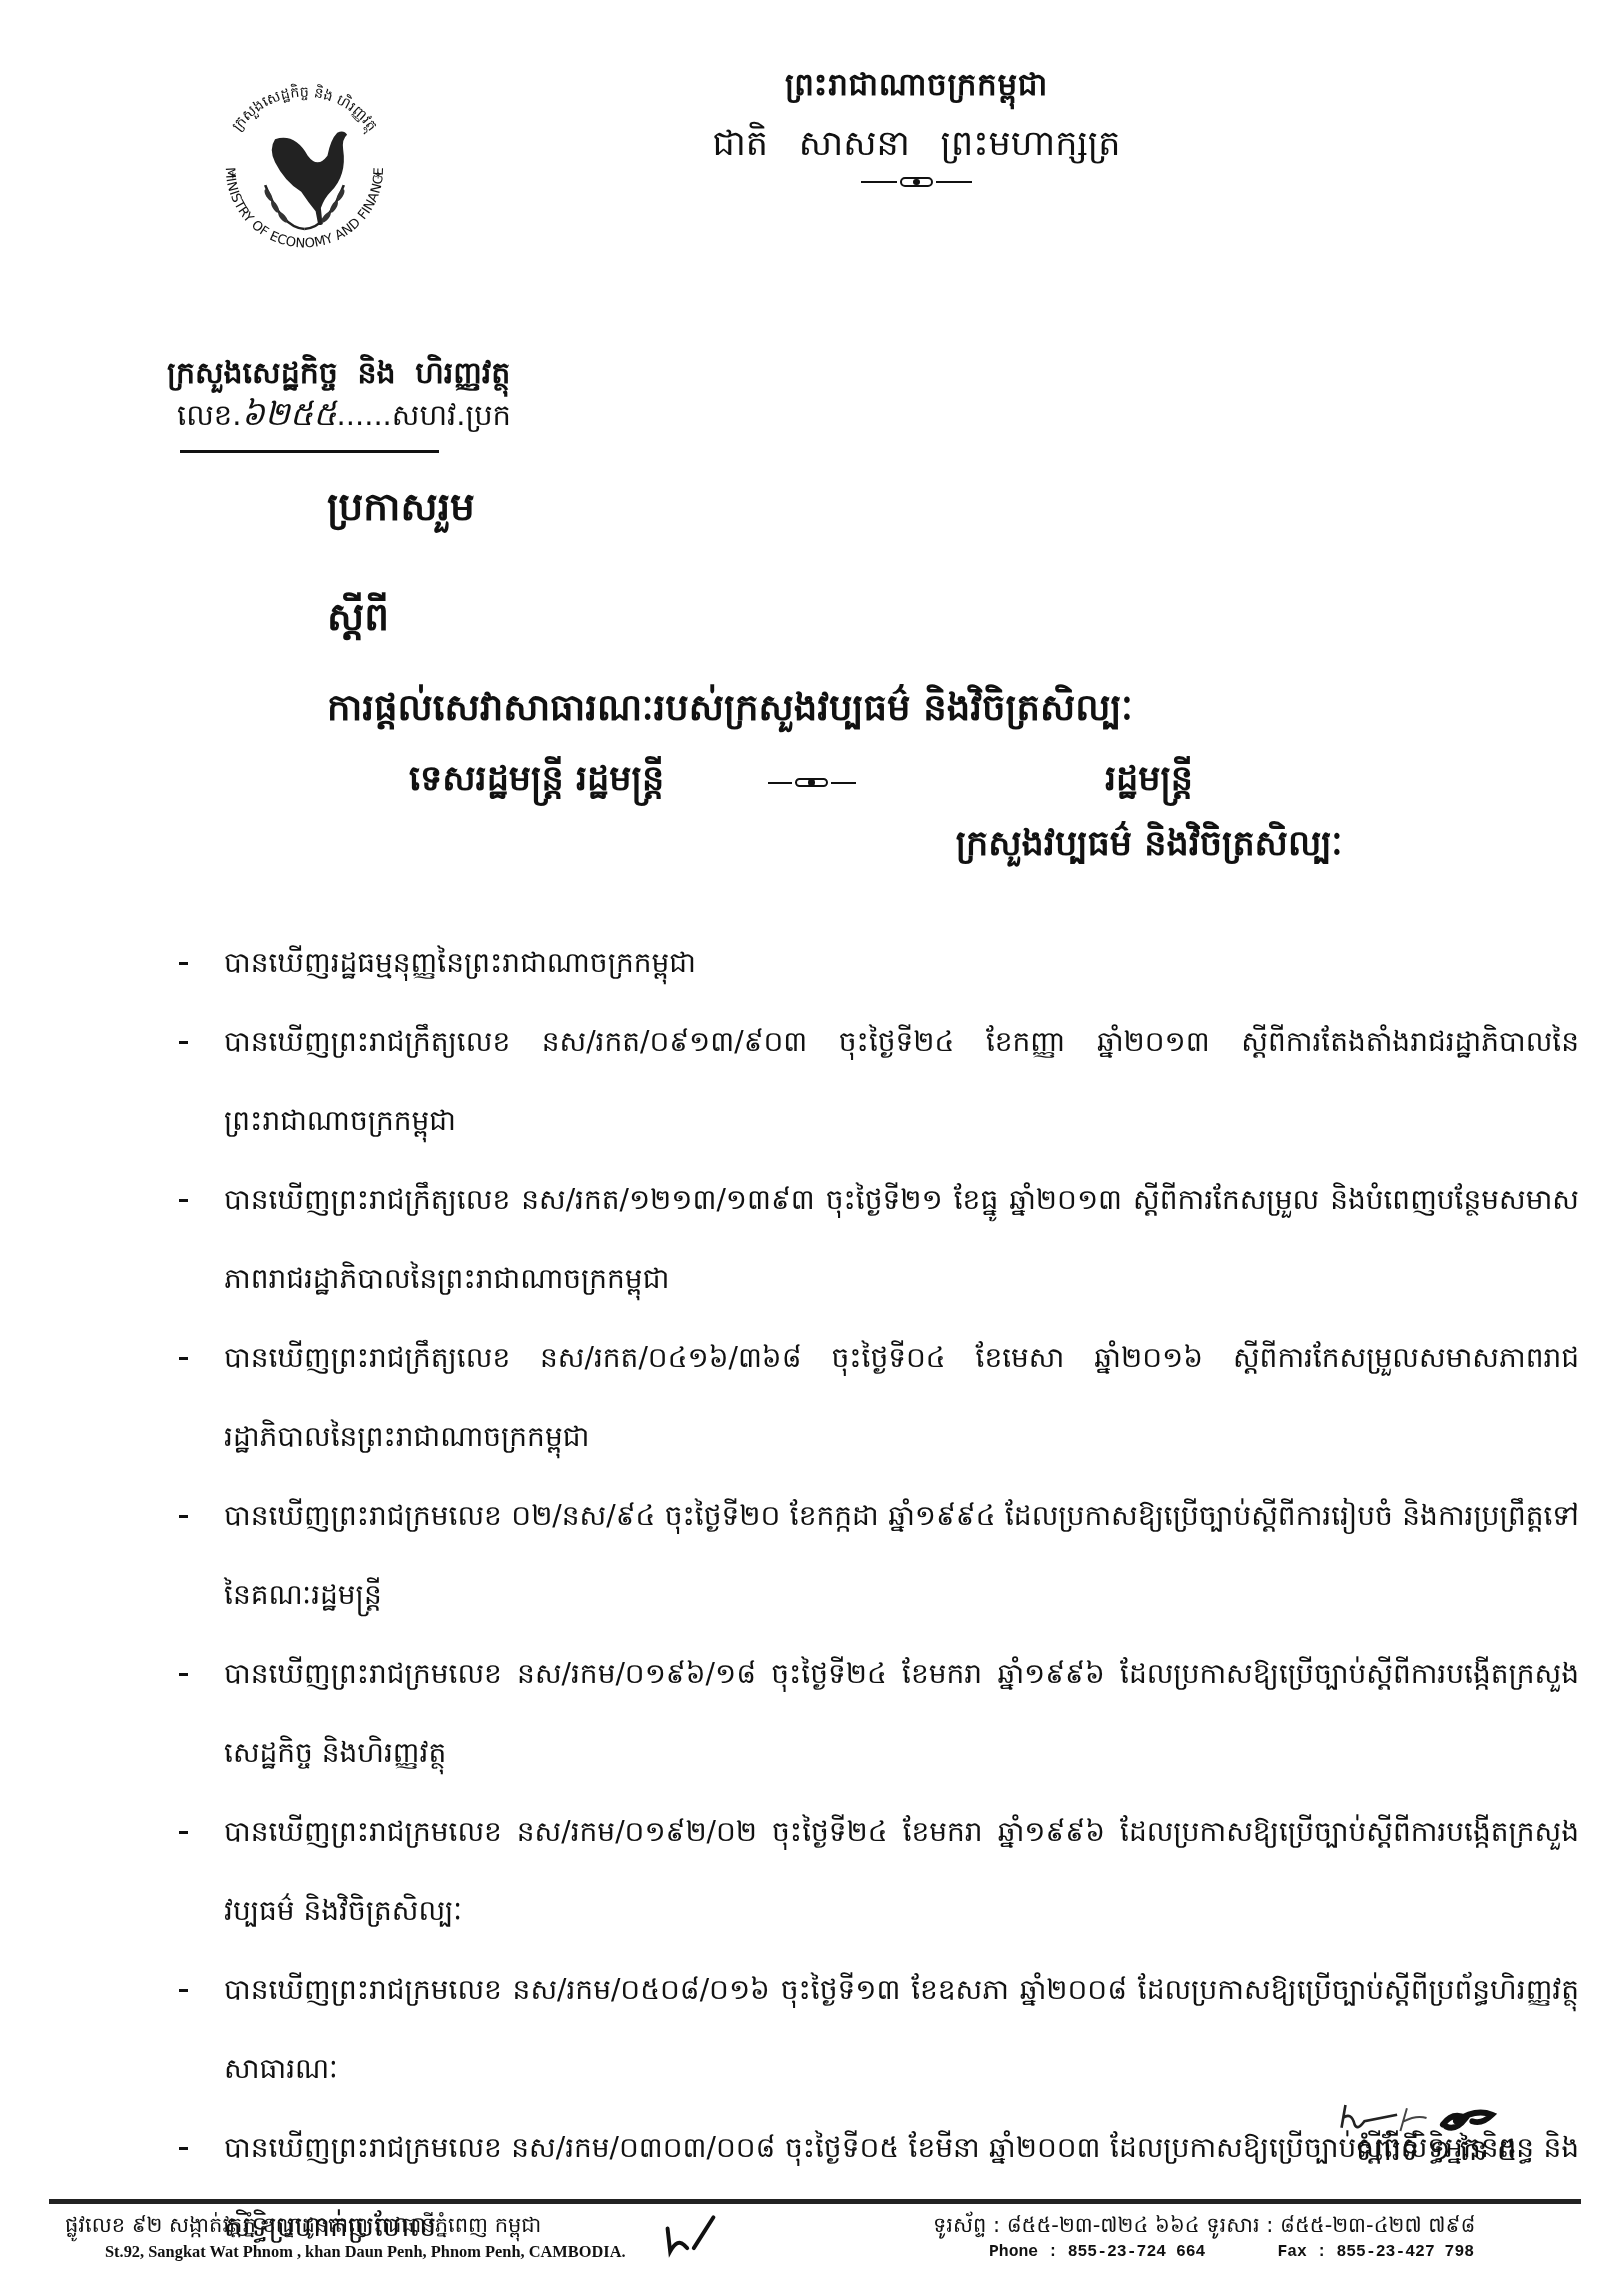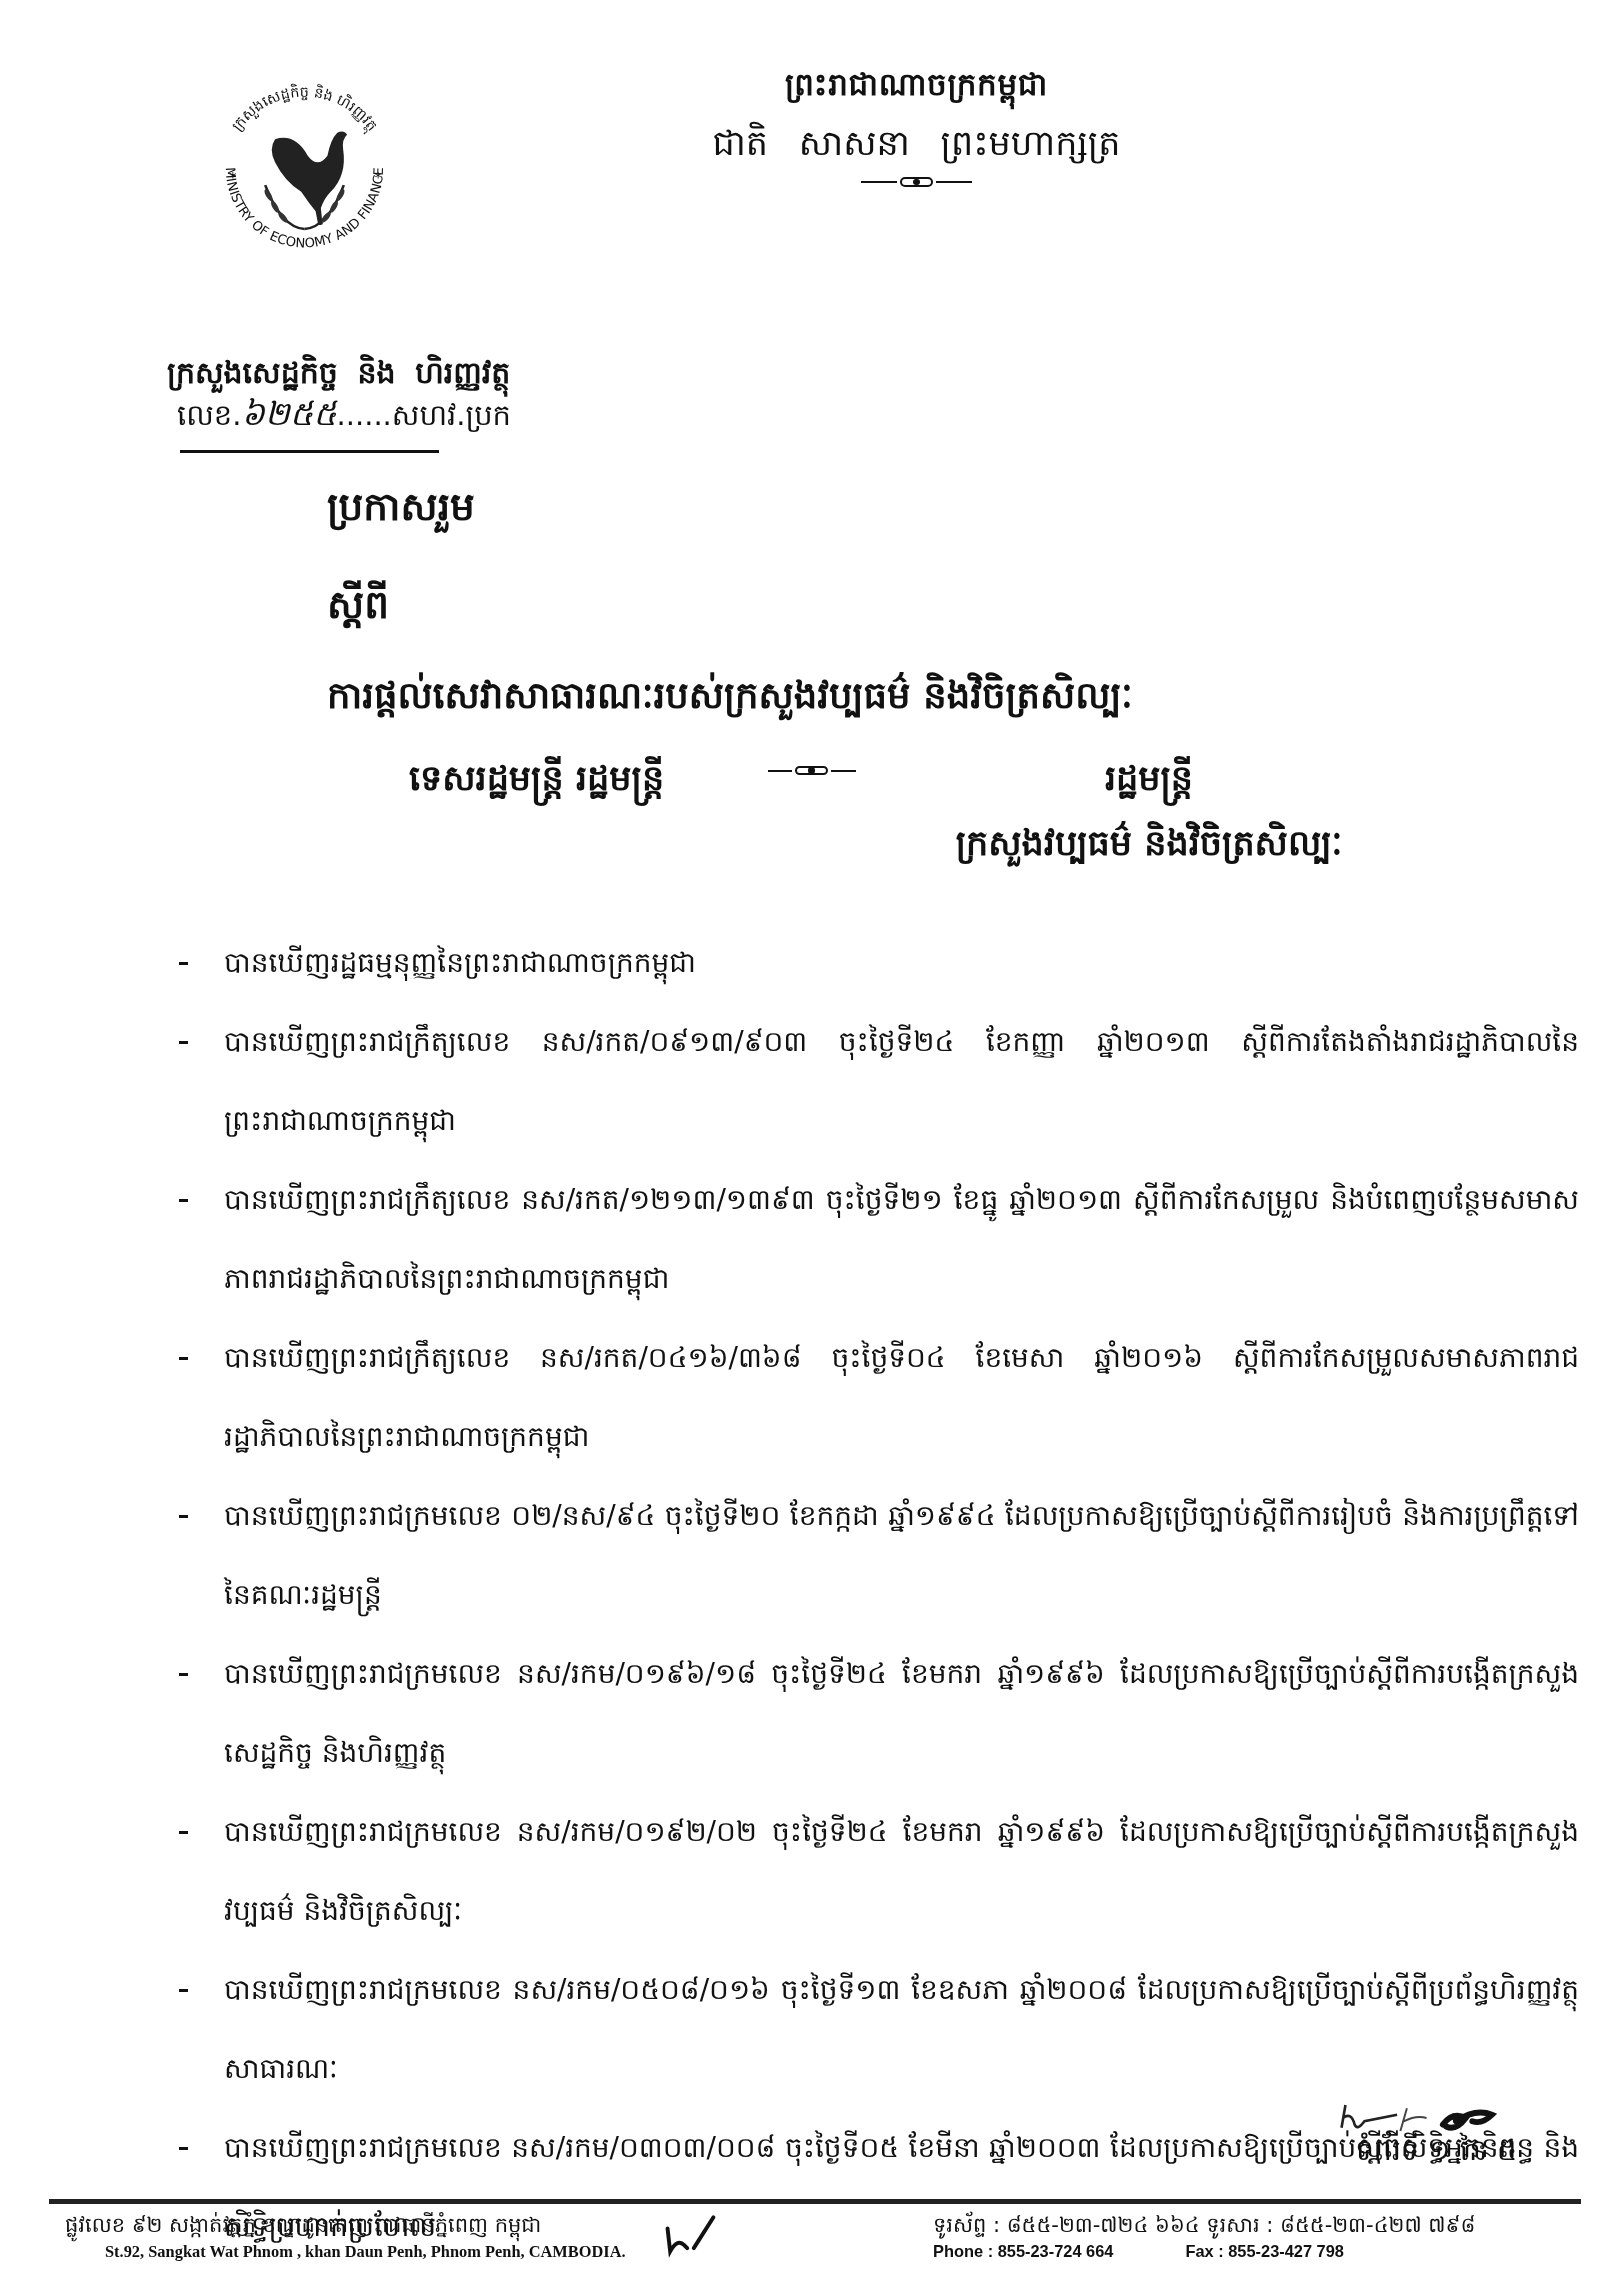--- a/index.html
+++ b/index.html
@@ -23,21 +23,21 @@
 
   .ministry-name { left: 167px; top: 353px; width: 275px; font-size: 30px; font-weight: bold; line-height: 39px; word-spacing: 9.2px; white-space: nowrap; }
   .ref-line { left: 177px; top: 393px; width: 262px; font-size: 29px; line-height: 42px; white-space: nowrap; }
   .ref-line .hand { font-family: "DejaVu Serif", serif; font-style: italic; font-size: 33px; }
   .ref-rule { left: 180px; top: 450px; width: 259px; height: 3.3px; background: #111; }
 
   
   .title-block { left: 327px; width: 969px; top: 472px; }
   .title-block .t { font-size: 39px; font-weight: bold; line-height: 59px; }
   .t1 { margin-top: 5.2px; }
-  .t2 { margin-top: 39px; }
+  .t2 { margin-top: 51px; }
   .t3 { margin-top: 32px; font-size: 37px !important; }
   .title-orn { margin: 39px auto 0; width: 88px; }
 
   
   .sig { top: 746px; text-align: center; font-weight: bold; font-size: 35px; line-height: 65px; }
   .sig-left { left: 288px; width: 497px; text-align: center; }
   .sig-right { left: 838px; width: 622px; }
 
   
   .preamble { left: 172px; top: 923px; width: 1407px; margin: 0; padding: 0; list-style: none; }
@@ -50,21 +50,21 @@
   .page-num { left: 1355px; top: 2131px; width: 216px; font-size: 29px; line-height: 39px; white-space: nowrap; }
 
   
   .footer-rule { left: 49px; top: 2199px; width: 1532px; height: 5.2px; background: #222; }
   .footer-left { left: 65px; top: 2211px; width: 589px; }
   .footer-left .fk { font-size: 21px; line-height: 29px; white-space: nowrap; }
   .footer-left .fe { font-family: Liberation Serif, serif; font-weight: bold; font-size: 16.4px; line-height: 23.6px; white-space: nowrap; margin-left: 40px; }
   .footer-mark { left: 661px; top: 2212px; width: 59px; height: 46px; }
   .footer-right { left: 933px; top: 2211px; width: 655px; }
   .footer-right .fk { font-size: 21px; line-height: 29px; white-space: nowrap; }
-  .footer-right .fe { font-family: Liberation Sans, sans-serif; font-weight: bold; font-size: 16.4px; line-height: 23.6px; white-space: nowrap; }
+  .footer-right .fe { font-family: Liberation Mono, monospace; font-weight: bold; font-size: 16.4px; line-height: 23.6px; white-space: nowrap; margin-left: 56px; }
   .footer-right .fe span + span { margin-left: 72px; }
 </style>
 </head>
 <body>
 
 <div class="abs kingdom">
   <div class="k1">ព្រះរាជាណាចក្រកម្ពុជា</div>
   <div class="k2">ជាតិ សាសនា ព្រះមហាក្សត្រ</div>
   <div class="ornament">
     <span class="line"></span>

